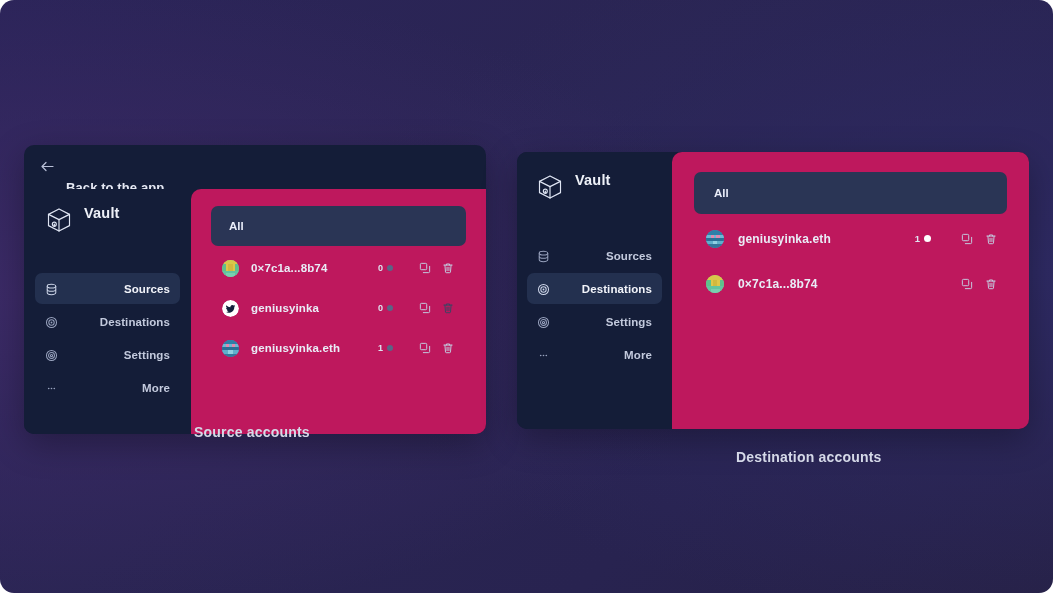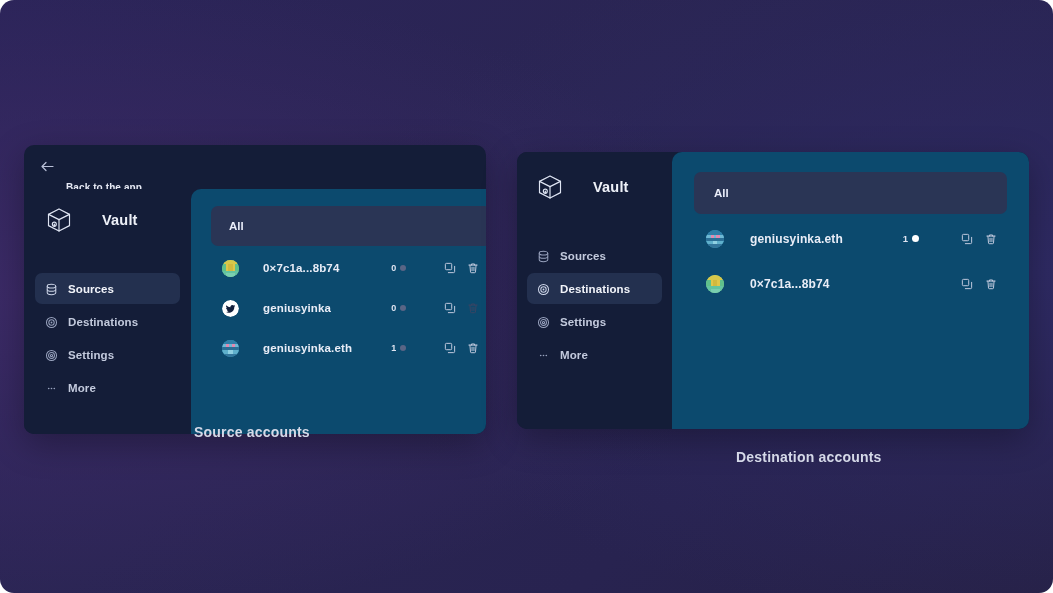--- a/index.html
+++ b/index.html
@@ -55,21 +55,21 @@
 
   .back-arrow {
     color: #b9c0d8;
     font-size: 13px;
     line-height: 1;
     display: block;
   }
 
   .back-label {
     color: #e6e9f4;
-    font-size: 10px;
+    font-size: 13px;
     font-weight: 700;
     letter-spacing: .1px;
     margin-top: 40px;
   }
 
   #left-body {
     position: absolute;
     left: 0; right: 0; top: 44px; bottom: 0;
     display: flex;
   }
@@ -89,22 +89,21 @@
   .sidebar {
     flex: 0 0 auto;
     background: #141d38;
     position: relative;
   }
   #left-card .sidebar  { width: 167px; padding-top: 16px; }
   #right-card .sidebar { width: 155px; padding-top: 20px; }
 
   .brand {
     display: flex;
-    align-items: center;
-    gap: 28px;
+    gap: 10px;
   }
   #left-card .brand  { padding-left: 20px; margin-bottom: 38px; }
   #right-card .brand { padding-left: 18px; margin-bottom: 38px; }
 
   .brand-mark { width: 30px; height: 30px; display: block; flex: 0 0 auto; }
 
   .brand-name {
     color: #eef1f8;
     font-size: 14.5px;
     font-weight: 700;
@@ -117,20 +116,21 @@
 
   .nav-item {
     display: flex;
     align-items: center;
     gap: 10px;
     height: 31px;
     padding: 0 10px;
     border-radius: 7px;
     cursor: pointer;
     background: transparent;
+    justify-content: space-between;
   }
   .nav-item.active { background: #23304f; }
 
   .nav-icon {
     width: 13px; height: 13px;
     flex: 0 0 auto;
     display: block;
     color: #98a2bd;
   }
   .nav-item.active .nav-icon { color: #cdd5e8; }
@@ -140,21 +140,21 @@
     font-size: 11.5px;
     font-weight: 700;
     letter-spacing: .1px;
     white-space: nowrap;
   }
   .nav-item.active .nav-label { color: #f2f4fa; }
 
   
   .content {
     flex: 1 1 auto;
-    background: #0c4a6e;
+    background: #be185d;
     position: relative;
   }
   #left-card .content  { border-top-left-radius: 10px; padding: 17px 20px 0 20px; }
   #right-card .content { border-top-left-radius: 10px; padding: 20px 22px 0 22px; }
 
   .filter-bar {
     background: #2a3555;
     border-radius: 7px;
     display: flex;
     align-items: center;
@@ -168,21 +168,20 @@
     font-weight: 700;
   }
 
   .acct-list { margin-top: 2px; }
 
   .acct-row {
     display: flex;
     align-items: center;
     height: 40px;
     cursor: pointer;
-    gap: 12px;
   }
   #left-card .acct-row  { height: 40px; padding: 0 2px 0 11px; }
   #right-card .acct-row { height: 45px; padding: 0 4px 0 12px; }
 
   .avatar {
     width: 17px; height: 17px;
     border-radius: 50%;
     flex: 0 0 auto;
     overflow: hidden;
     display: block;

